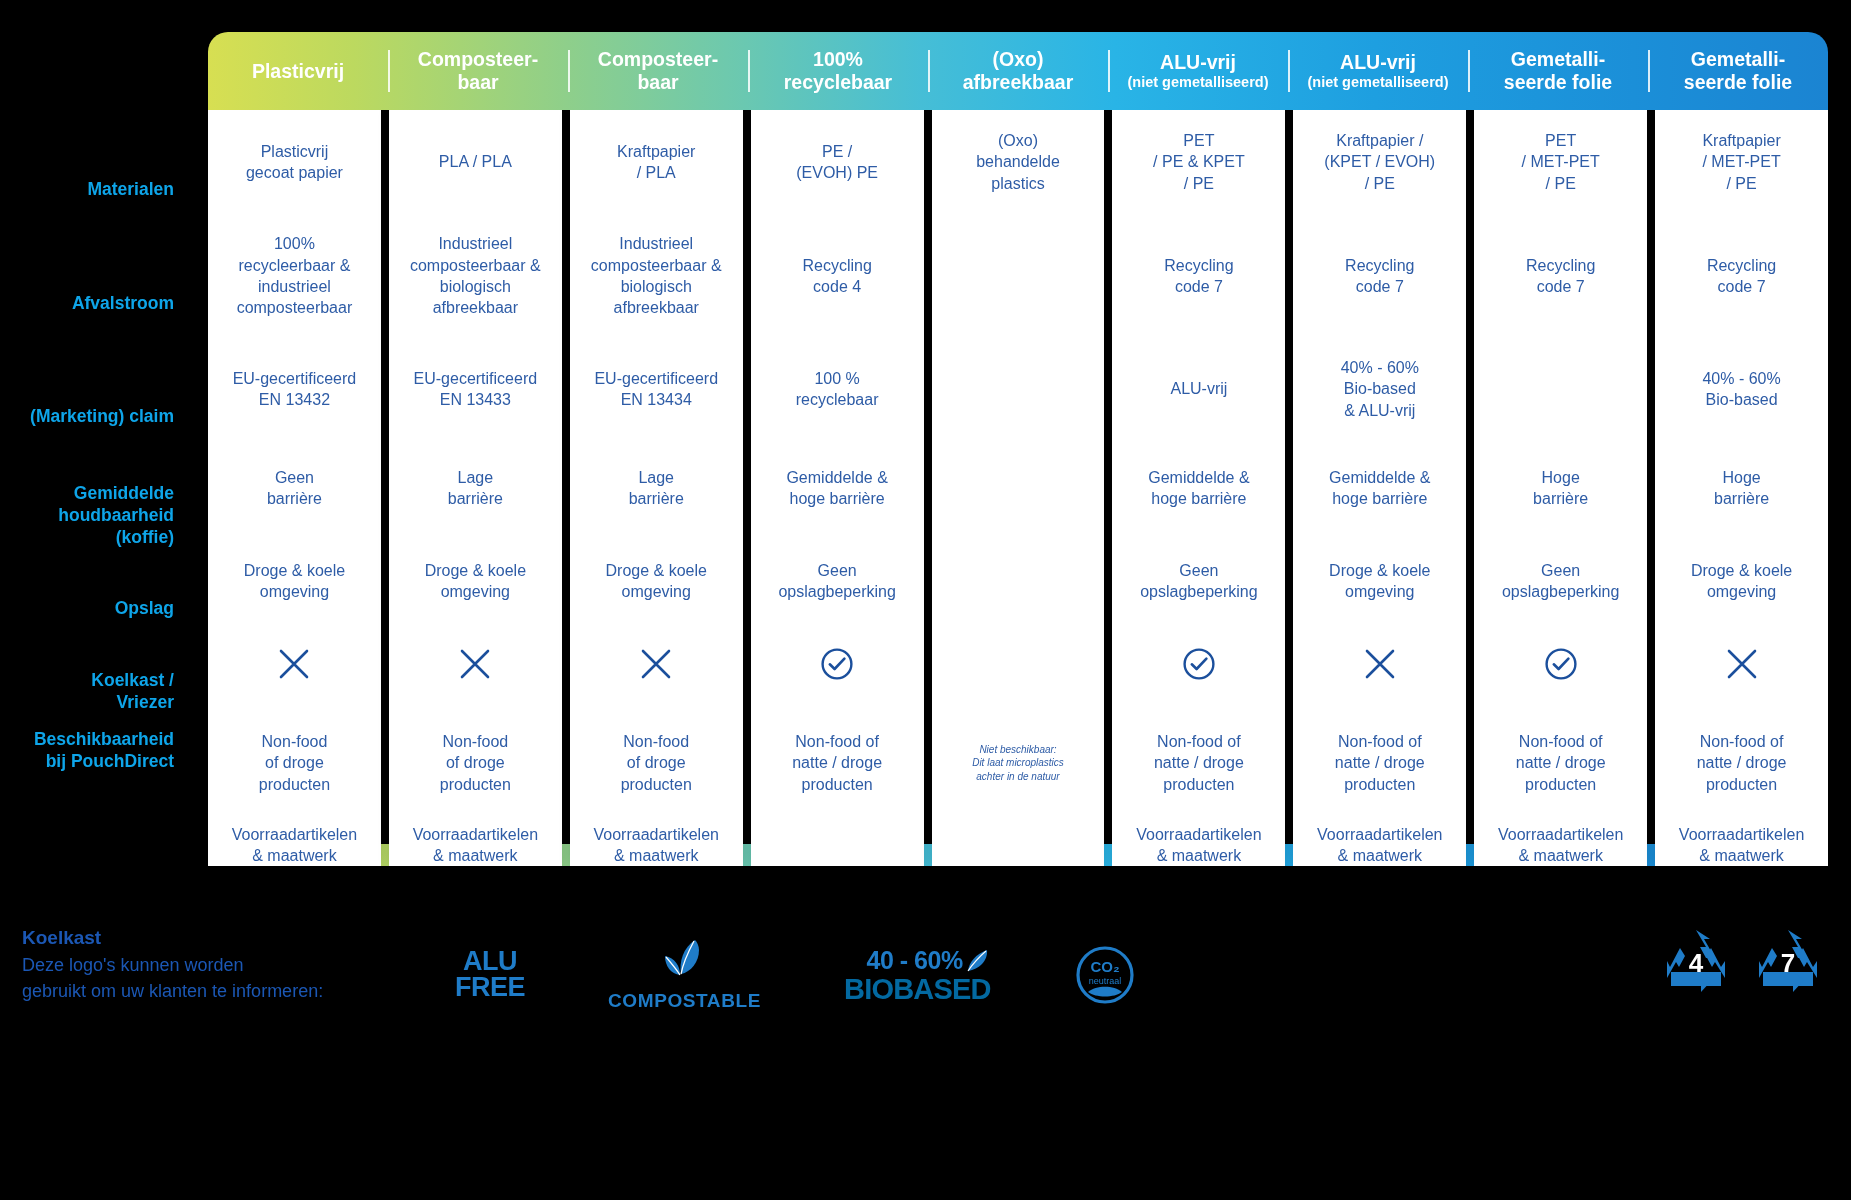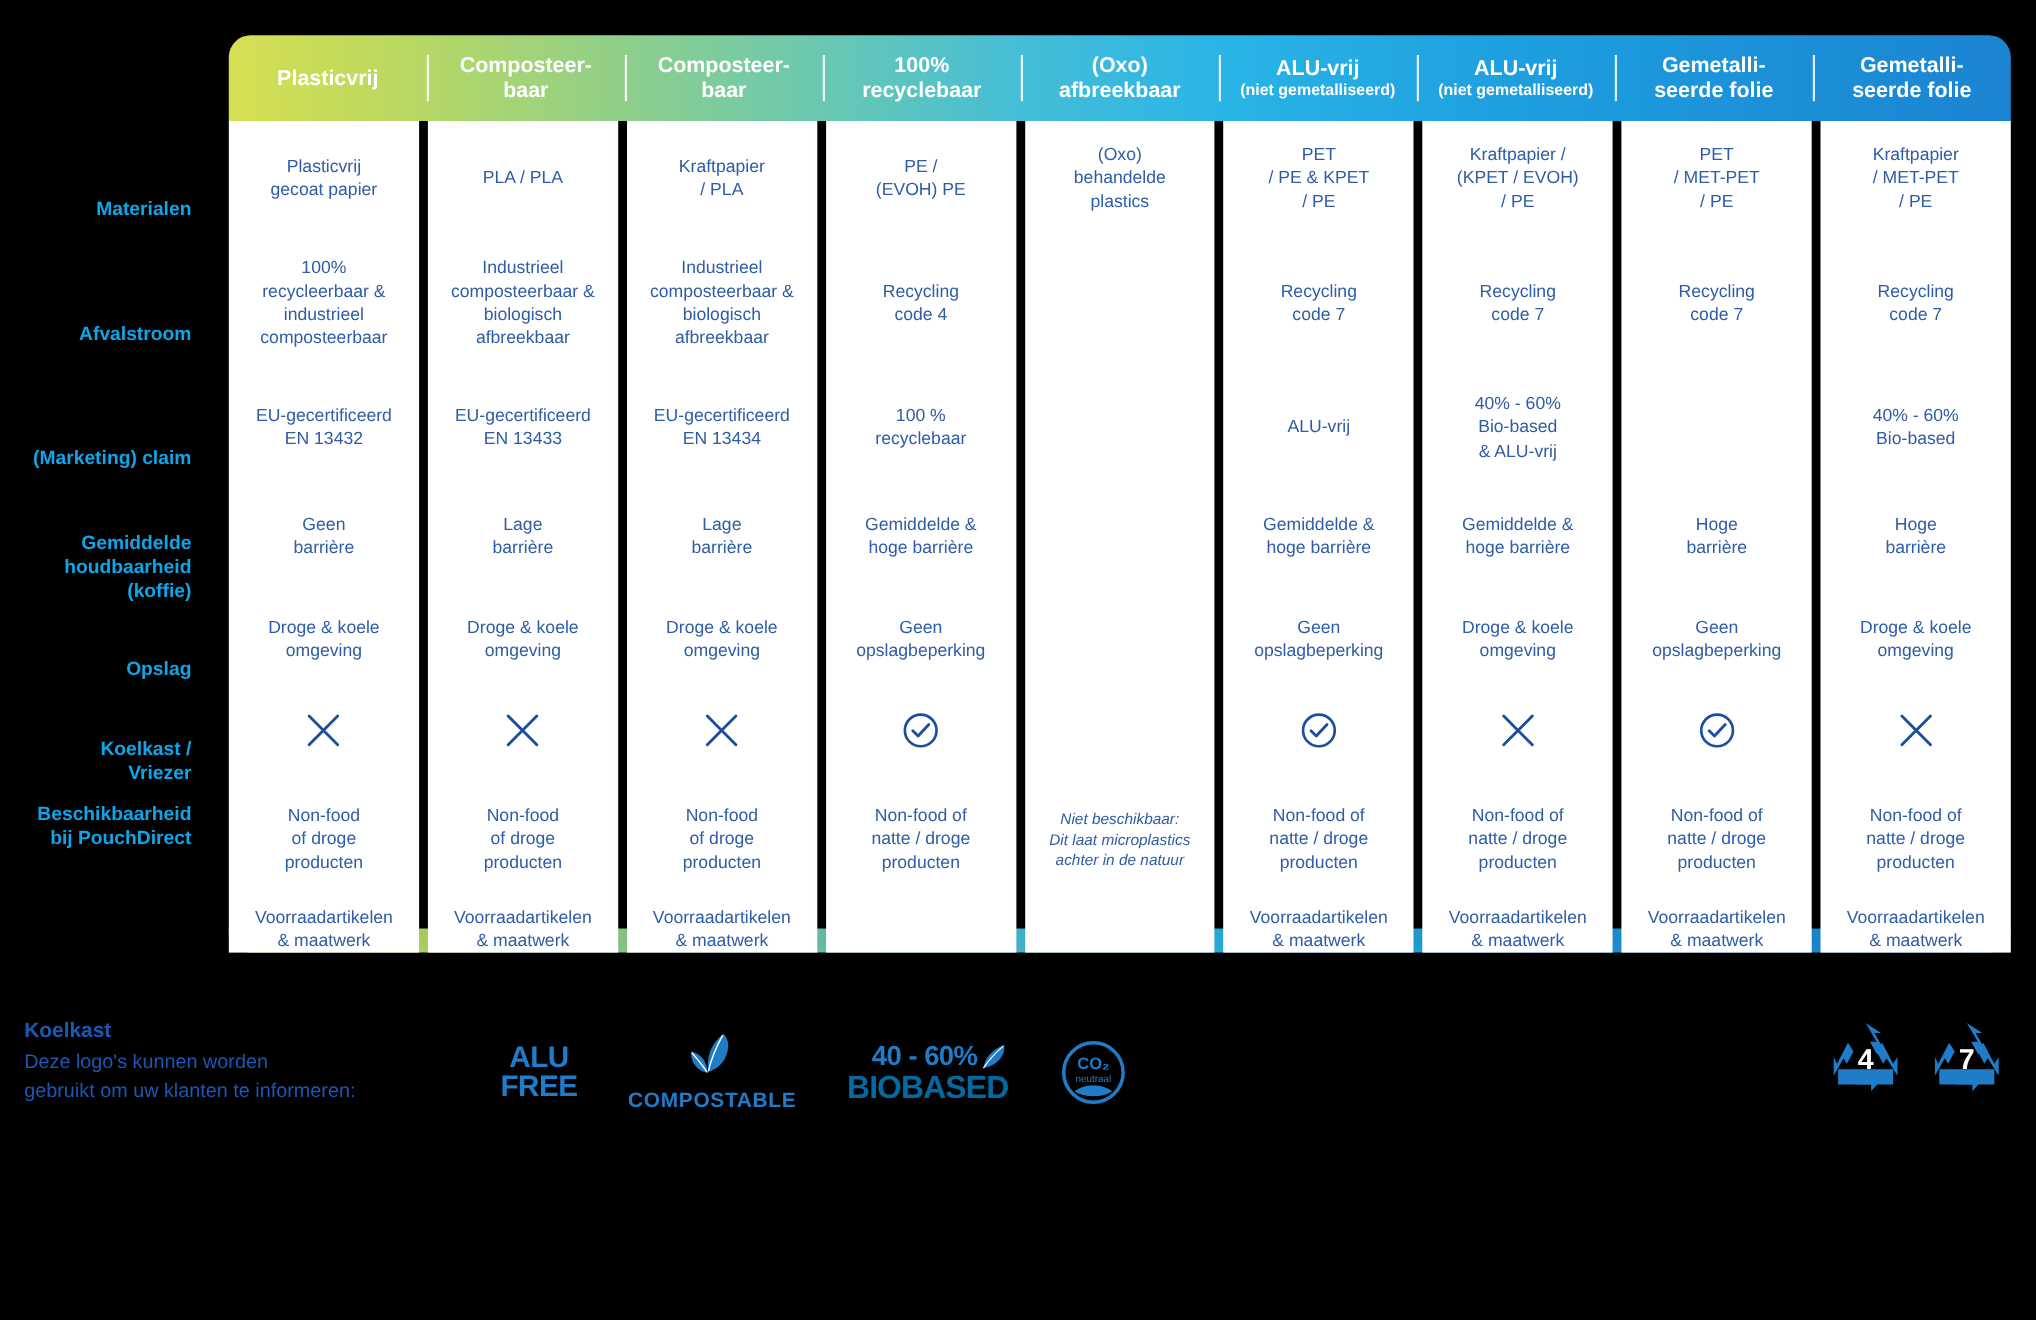--- a/index.html
+++ b/index.html
@@ -112,21 +112,21 @@
     color: #2e5ca6;
     font-size: 16px;
     line-height: 1.33;
     text-align: center;
     padding: 0 8px;
     display: flex; align-items: center; justify-content: center;
     white-space: pre-line;
   }
   .cell.note {
     font-style: italic;
-    font-size: 14px;
+    font-size: 10px;
     color: #2e5ca6;
   }
   .icon-cell { display: flex; align-items: center; justify-content: center; }
 
   
   .r0 { height: 104px; }
   .r1 { height: 124px; }
   .r2 { height: 102px; }
   .r3 { height: 96px; }
   .r4 { height: 90px; }
@@ -151,21 +151,21 @@
   .opm {
     position: absolute; left: 22px; top: 14px;
     color: #1b57b4;
   }
   .opm-title { font-weight: bold; font-size: 19px; line-height: 1.45; }
   .opm-text  { font-size: 18px; line-height: 1.45; white-space: pre-line; }
 
   .logos {
     position: absolute; left: 455px; top: 10px;
     width: 700px; height: 110px;
-    display: flex; align-items: center; gap: 46px;
+    display: flex; align-items: center; gap: 83px;
   }
   .logo { display: flex; align-items: center; justify-content: center; }
   .alufree {
     color: #1f7cc8; font-weight: bold; font-size: 27px;
     line-height: 0.95; text-align: center; letter-spacing: -0.5px;
     white-space: pre-line;
   }
   .compost-wrap { display: flex; flex-direction: column; align-items: center; gap: 2px; }
   .compost-text {
     color: #1f7cc8; font-weight: bold; font-size: 19px;

